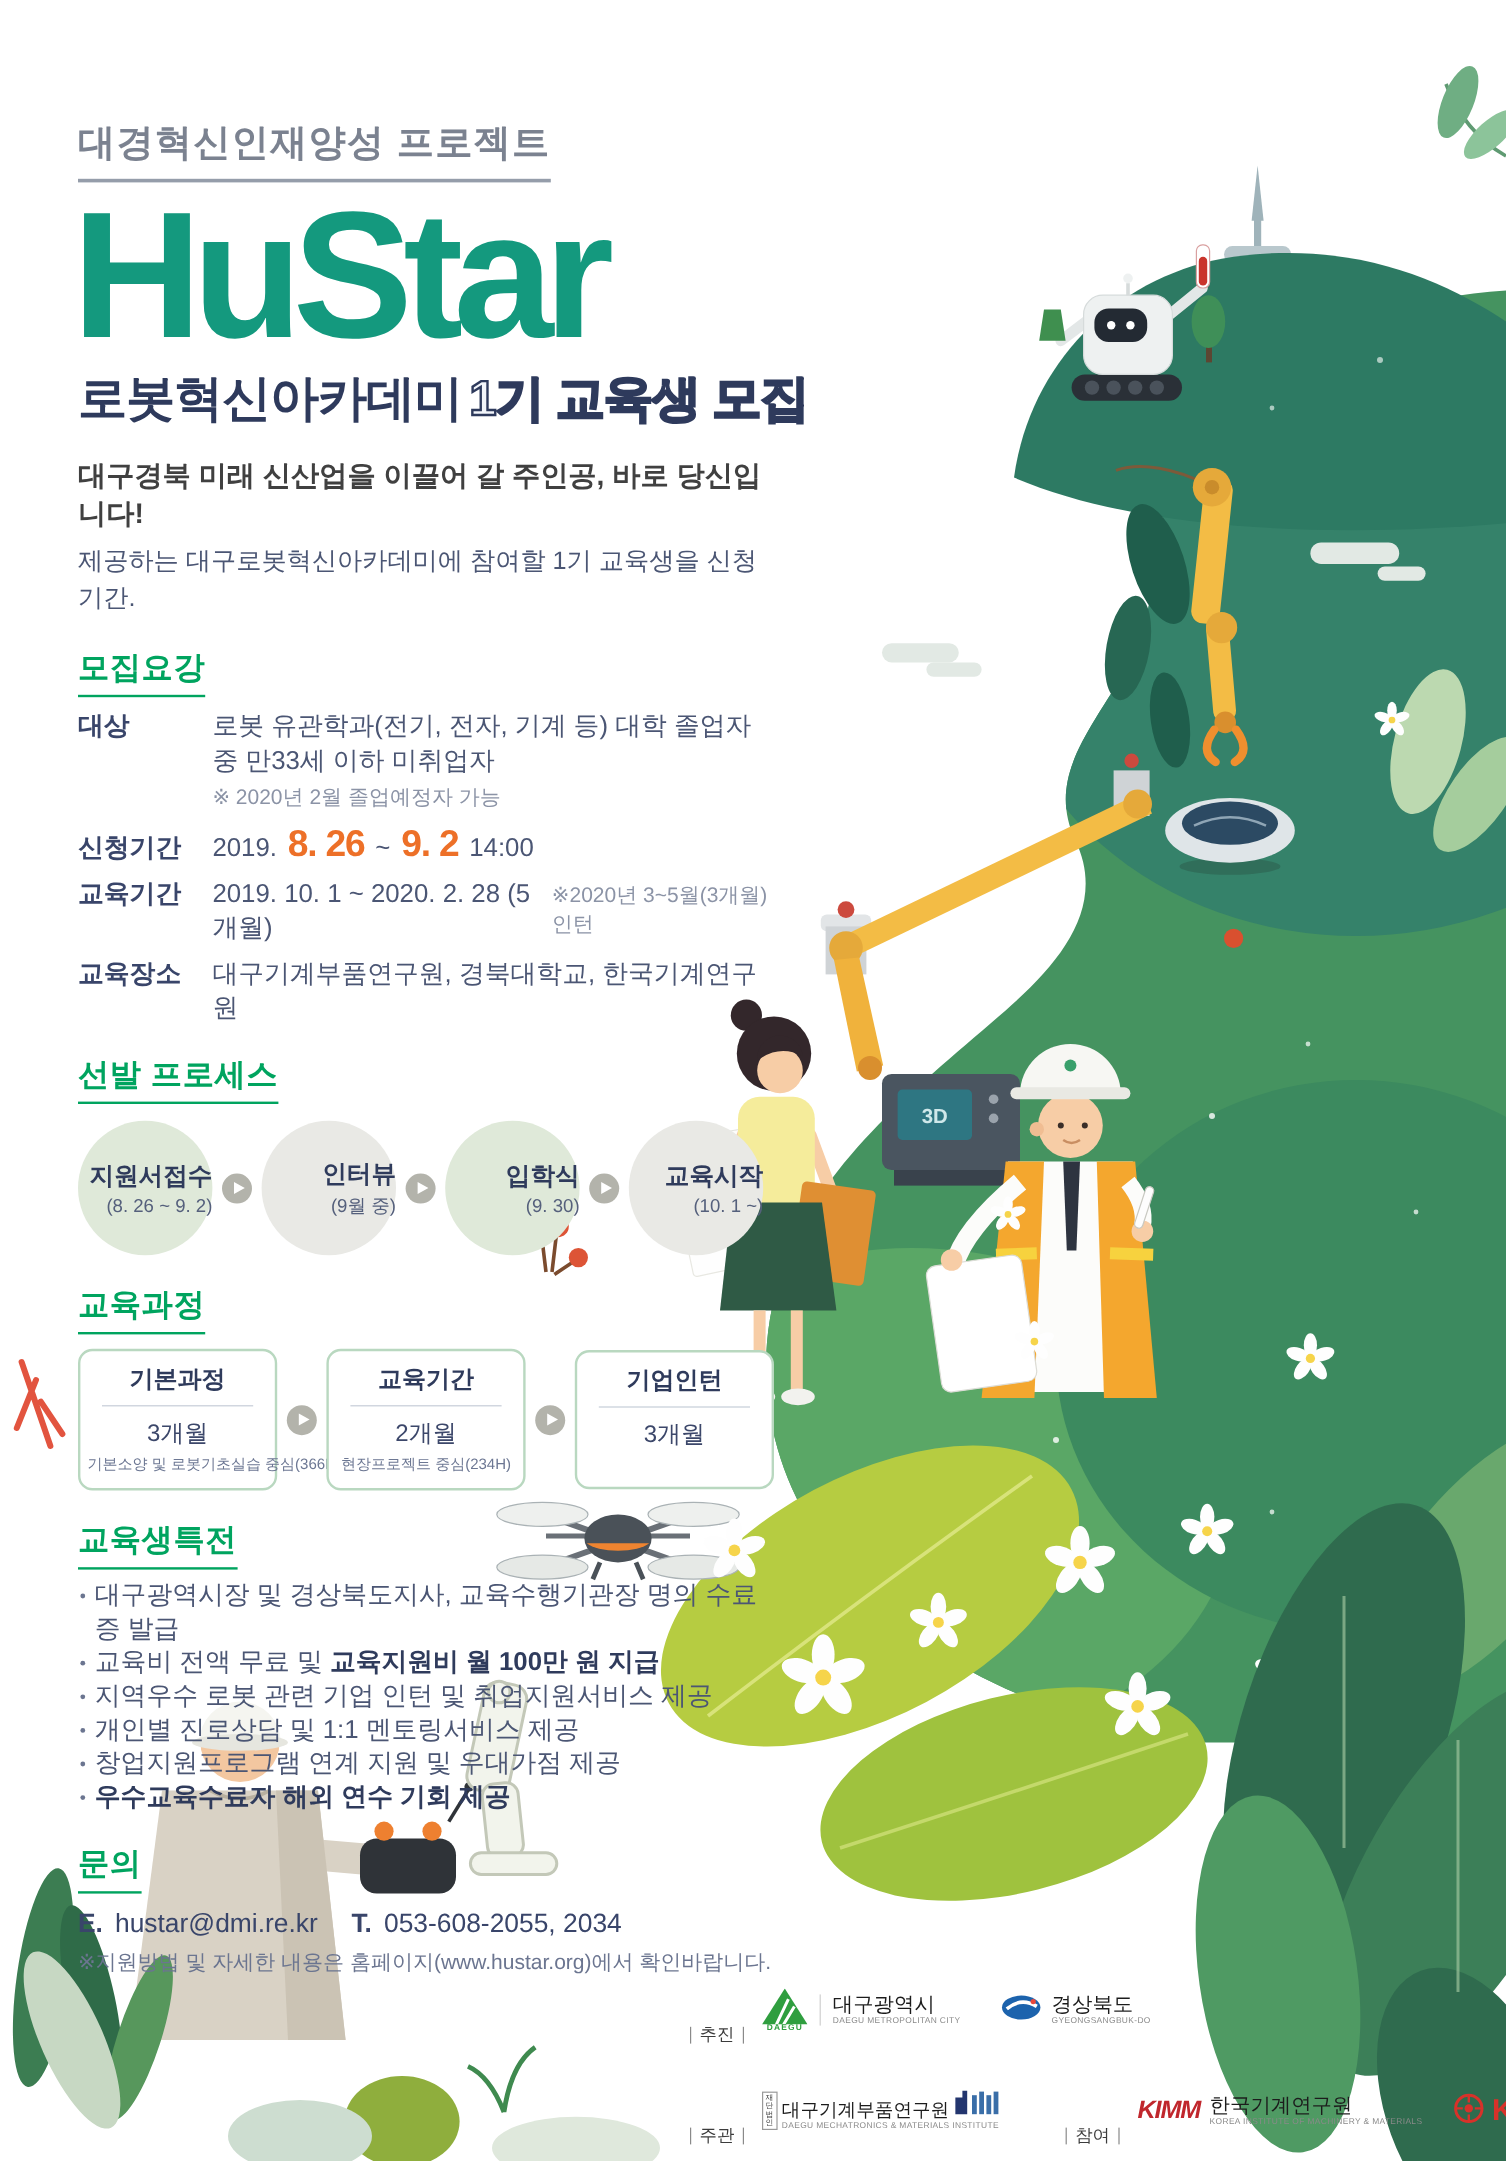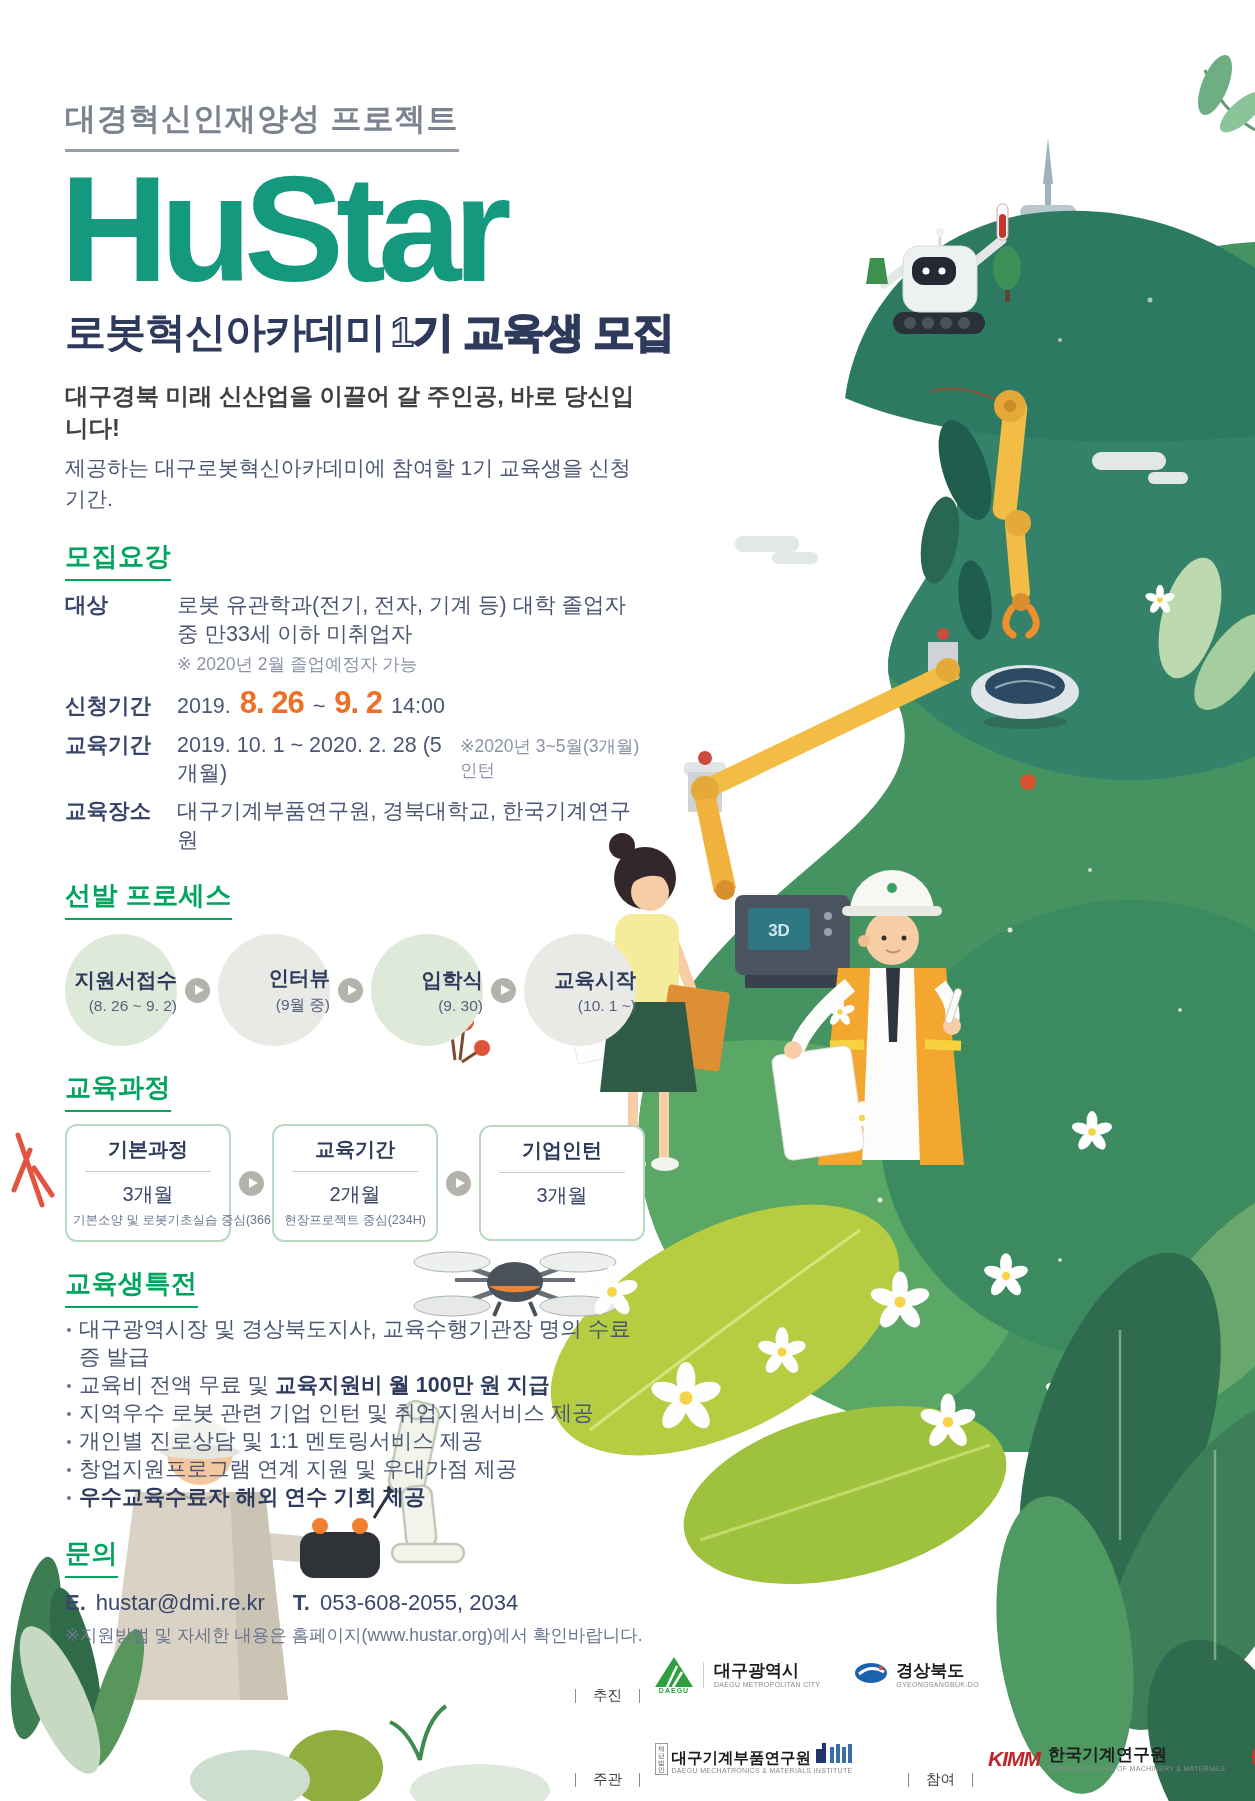--- a/index.html
+++ b/index.html
@@ -57,25 +57,25 @@
   .b-bold{font-weight:700;color:#2f3b5c;}
 
   .contact-line{margin-top:12px;font-size:22px;color:#39456a;display:flex;gap:10px;align-items:baseline;}
   .c-label{font-weight:700;}
   .c-tel{margin-left:18px;}
   .contact-note{margin-top:7px;font-size:17.5px;color:#6b7590;}
 
   .footer{position:absolute;left:575px;top:1645px;width:678px;z-index:2;}
   .f-row{display:flex;align-items:center;}
   .f-row2{margin-top:24px;}
-  .f-role{display:flex;align-items:center;gap:17px;font-size:14.5px;color:#3c3c3c;flex:none;margin-top:41px;}
+  .f-role{display:flex;align-items:center;gap:7px;font-size:14.5px;color:#3c3c3c;flex:none;margin-top:41px;}
   .f-bar{width:1px;height:14px;background:#8a8a8a;}
   .f-org{display:flex;align-items:center;margin-left:15px;}
   .f-stack{display:flex;flex-direction:column;line-height:1.15;}
-  .f-name{font-size:17px;font-weight:700;color:#1c1c1c;white-space:nowrap;}
+  .f-name{font-size:17px;font-weight:400;color:#1c1c1c;white-space:nowrap;}
   .f-sub{font-size:7px;color:#8a8a8a;letter-spacing:0.3px;white-space:nowrap;}
   .f-daegu-logo{display:flex;flex-direction:column;align-items:center;margin-right:10px;}
   .f-daegu-en{font-size:7px;font-weight:700;color:#2f9e3f;letter-spacing:1px;}
   .f-div{width:1px;height:26px;background:#cfcfcf;margin-right:10px;}
   .f-prefix{display:flex;flex-direction:column;font-size:6.5px;color:#444;line-height:1.1;
             margin-right:4px;border:0.5px solid #999;padding:1px 2px;}
   .f-kimm{font-size:21px;font-weight:700;font-style:italic;color:#c0272d;letter-spacing:-1px;
           margin-right:8px;}
   .f-knu{font-size:25px;font-weight:700;color:#d8322a;letter-spacing:-1.5px;margin:0 8px 0 6px;}
 </style>

